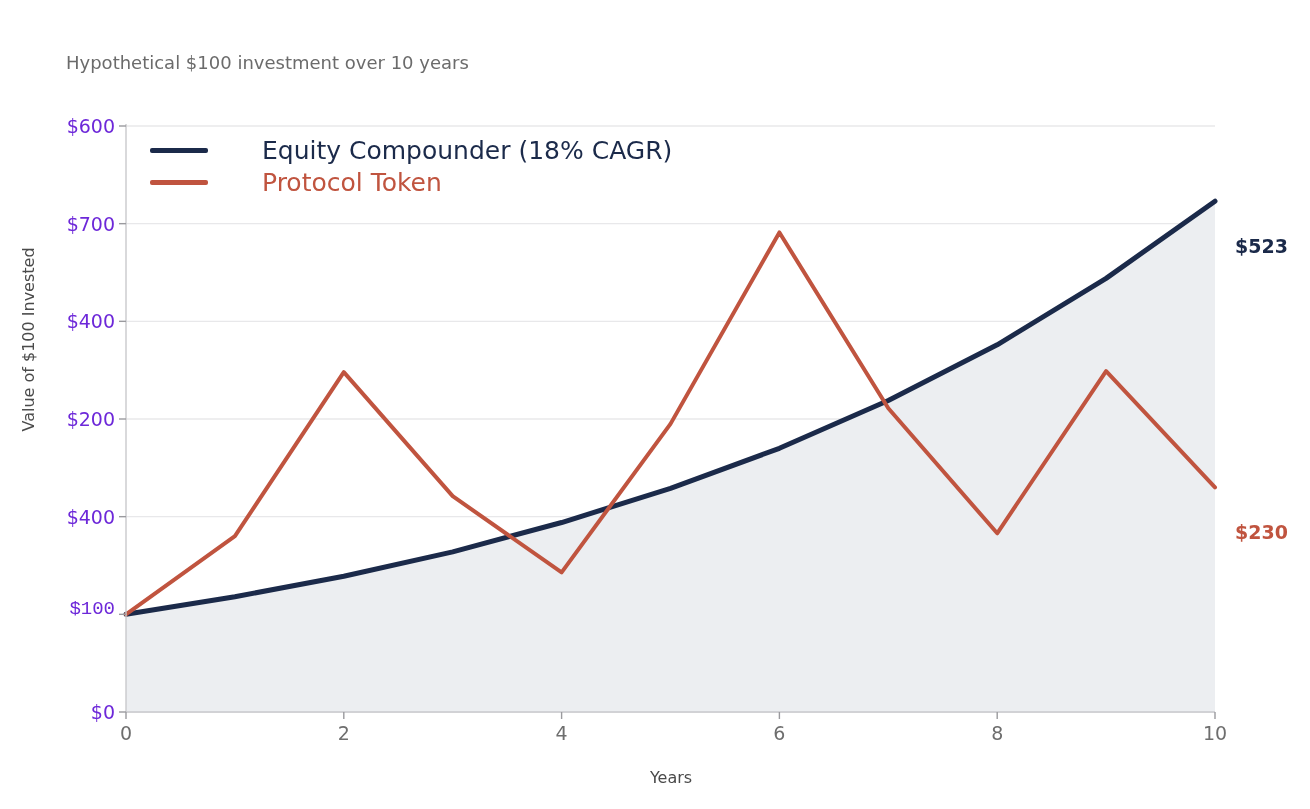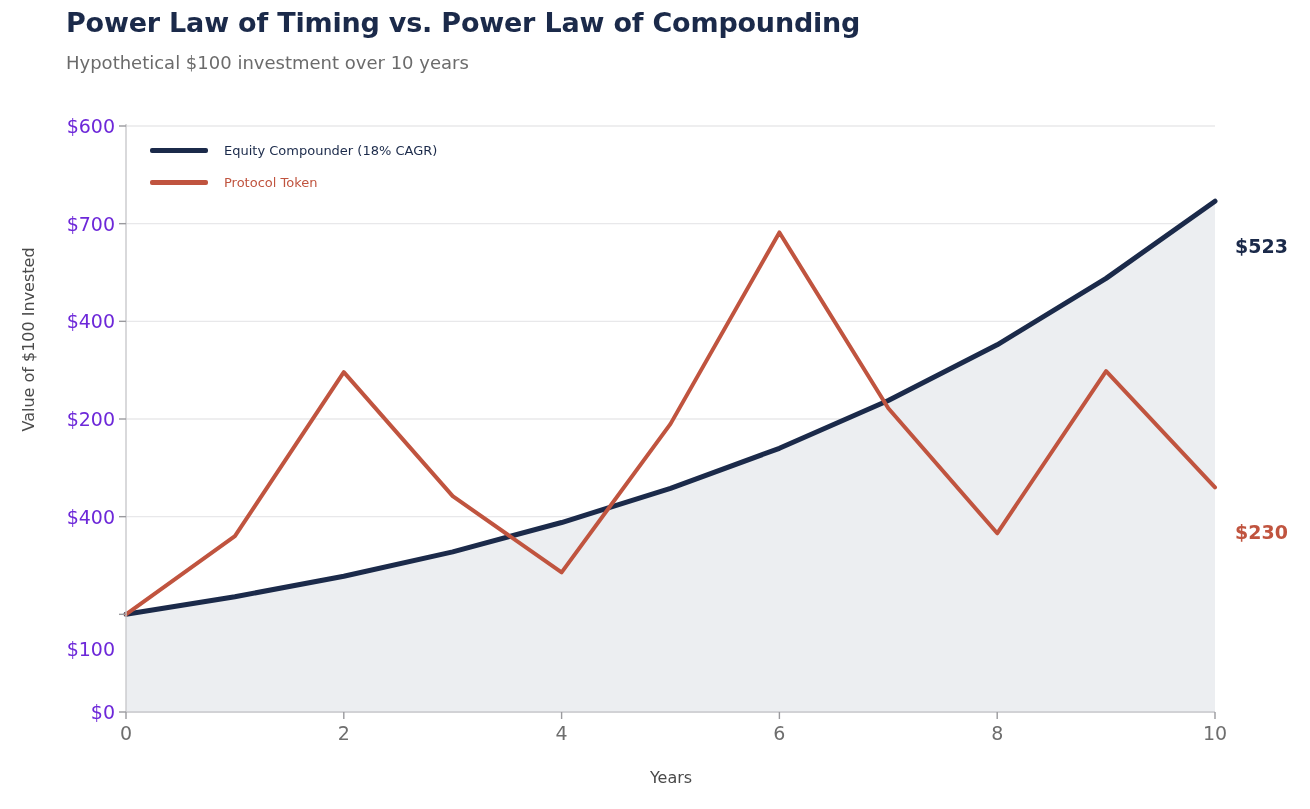--- a/index.html
+++ b/index.html
@@ -96,37 +96,37 @@
     align-items: center;
     height: 32px;
   }
   .legend-swatch {
     width: 58px;
     height: 5px;
     border-radius: 2px;
     margin-right: 16px;
   }
   .legend-text {
-    font-size: 13px;
+    font-size: 25px;
     white-space: nowrap;
+    margin-left: 38px;
   }
   .endlabel {
     position: absolute;
     font-size: 19px;
     font-weight: bold;
     white-space: nowrap;
     margin-top: 44px;
   }
 </style>
 </head>
 <body>
 
 <div id="root">
 
-  <div class="title">Power Law of Timing vs. Power Law of Compounding</div>
   <div class="subtitle">Hypothetical $100 investment over 10 years</div>
 
   <svg class="chart-svg" id="plot" width="1310" height="809">
       <line x1="126" x2="1215" y1="712" y2="712" stroke="#e8e8ea" stroke-width="1.4"></line>
       <line x1="126" x2="1215" y1="614.3333333333334" y2="614.3333333333334" stroke="#e8e8ea" stroke-width="1.4"></line>
       <line x1="126" x2="1215" y1="516.6666666666667" y2="516.6666666666667" stroke="#e8e8ea" stroke-width="1.4"></line>
       <line x1="126" x2="1215" y1="419" y2="419" stroke="#e8e8ea" stroke-width="1.4"></line>
       <line x1="126" x2="1215" y1="321.33333333333337" y2="321.33333333333337" stroke="#e8e8ea" stroke-width="1.4"></line>
       <line x1="126" x2="1215" y1="223.66666666666663" y2="223.66666666666663" stroke="#e8e8ea" stroke-width="1.4"></line>
       <line x1="126" x2="1215" y1="126" y2="126" stroke="#e8e8ea" stroke-width="1.4"></line>
@@ -145,21 +145,21 @@
       <line x1="126" x2="126" y1="712" y2="719" stroke="#9a9a9e" stroke-width="1.4"></line>
       <line x1="343.8" x2="343.8" y1="712" y2="719" stroke="#9a9a9e" stroke-width="1.4"></line>
       <line x1="561.6" x2="561.6" y1="712" y2="719" stroke="#9a9a9e" stroke-width="1.4"></line>
       <line x1="779.4" x2="779.4" y1="712" y2="719" stroke="#9a9a9e" stroke-width="1.4"></line>
       <line x1="997.2" x2="997.2" y1="712" y2="719" stroke="#9a9a9e" stroke-width="1.4"></line>
       <line x1="1215" x2="1215" y1="712" y2="719" stroke="#9a9a9e" stroke-width="1.4"></line>
     </svg>
 
   <div class="ytick-wrap" id="yticks">
       <div class="ytick" style="top: 712px;">$0</div>
-      <div class="ytick" style="top: 649px;">$100</div>
+      <div class="ytick" style="top: 609px; font-family: Liberation Mono, monospace;">$100</div>
       <div class="ytick" style="top: 516.667px;">$400</div>
       <div class="ytick" style="top: 419px;">$200</div>
       <div class="ytick" style="top: 321.333px;">$400</div>
       <div class="ytick" style="top: 223.667px;">$700</div>
       <div class="ytick" style="top: 126px;">$600</div>
     </div>
   <div id="xticks">
       <div class="xtick" style="left: 126px;">0</div>
       <div class="xtick" style="left: 343.8px;">2</div>
       <div class="xtick" style="left: 561.6px;">4</div>

